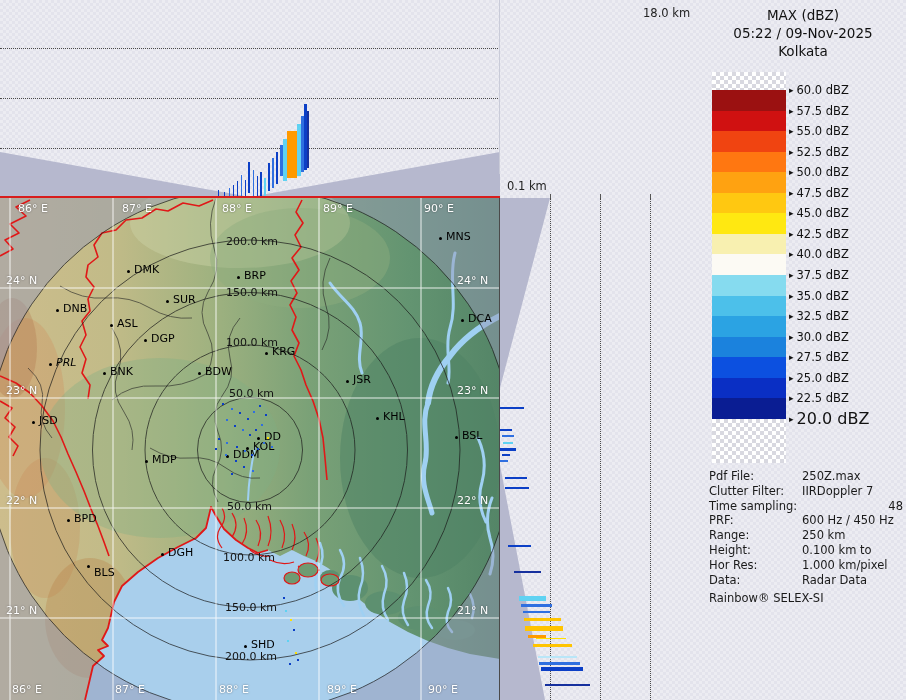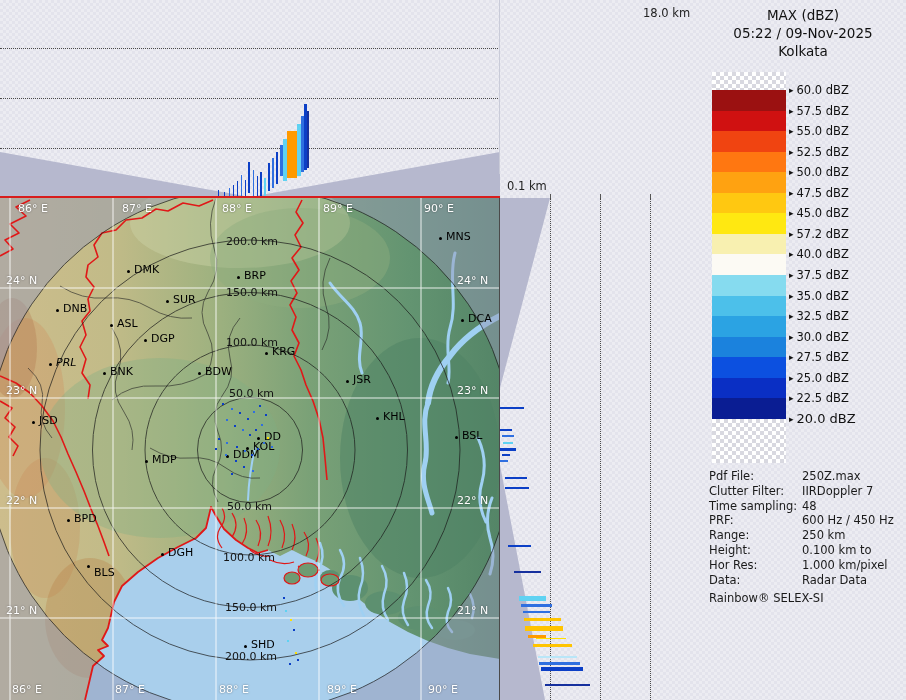--- a/index.html
+++ b/index.html
@@ -375,21 +375,21 @@
       <div style="position: absolute; left: 0px; top: 112.8px; height: 16px; display: flex; align-items: center;">
         <div style="font-size: 9px; margin-right: 3px; color: rgb(17, 17, 17);">▸</div>
         <div style="font-size: 11.5px; color: rgb(17, 17, 17);">47.5 dBZ</div>
       </div>
       <div style="position: absolute; left: 0px; top: 133.36px; height: 16px; display: flex; align-items: center;">
         <div style="font-size: 9px; margin-right: 3px; color: rgb(17, 17, 17);">▸</div>
         <div style="font-size: 11.5px; color: rgb(17, 17, 17);">45.0 dBZ</div>
       </div>
       <div style="position: absolute; left: 0px; top: 153.92px; height: 16px; display: flex; align-items: center;">
         <div style="font-size: 9px; margin-right: 3px; color: rgb(17, 17, 17);">▸</div>
-        <div style="font-size: 11.5px; color: rgb(17, 17, 17);">57.2 dBZ</div>
+        <div style="font-size: 11.5px; color: rgb(17, 17, 17);">42.5 dBZ</div>
       </div>
       <div style="position: absolute; left: 0px; top: 174.48px; height: 16px; display: flex; align-items: center;">
         <div style="font-size: 9px; margin-right: 3px; color: rgb(17, 17, 17);">▸</div>
         <div style="font-size: 11.5px; color: rgb(17, 17, 17);">40.0 dBZ</div>
       </div>
       <div style="position: absolute; left: 0px; top: 195.04px; height: 16px; display: flex; align-items: center;">
         <div style="font-size: 9px; margin-right: 3px; color: rgb(17, 17, 17);">▸</div>
         <div style="font-size: 11.5px; color: rgb(17, 17, 17);">37.5 dBZ</div>
       </div>
       <div style="position: absolute; left: 0px; top: 215.6px; height: 16px; display: flex; align-items: center;">
@@ -411,35 +411,35 @@
       <div style="position: absolute; left: 0px; top: 297.84px; height: 16px; display: flex; align-items: center;">
         <div style="font-size: 9px; margin-right: 3px; color: rgb(17, 17, 17);">▸</div>
         <div style="font-size: 11.5px; color: rgb(17, 17, 17);">25.0 dBZ</div>
       </div>
       <div style="position: absolute; left: 0px; top: 318.4px; height: 16px; display: flex; align-items: center;">
         <div style="font-size: 9px; margin-right: 3px; color: rgb(17, 17, 17);">▸</div>
         <div style="font-size: 11.5px; color: rgb(17, 17, 17);">22.5 dBZ</div>
       </div>
       <div style="position: absolute; left: 0px; top: 338.96px; height: 16px; display: flex; align-items: center;">
         <div style="font-size: 9px; margin-right: 3px; color: rgb(17, 17, 17);">▸</div>
-        <div style="font-size: 13px; color: rgb(17, 17, 17); text-align: right;">20.0 dBZ</div>
+        <div style="font-size: 16px; color: rgb(17, 17, 17); text-align: right;">20.0 dBZ</div>
       </div>
     </div>
 
   <div class="abs" id="info-panel" style="left:709px;top:469px;width:194px;">
     <div id="info-rows">
         <div style="display: flex; line-height: 14.8px;">
           <span style="flex: 0 0 93px;">Pdf File:</span>
           <span>250Z.max</span>
         </div>
         <div style="display: flex; line-height: 14.8px;">
           <span style="flex: 0 0 93px;">Clutter Filter:</span>
           <span>IIRDoppler 7</span>
         </div>
-        <div style="display: flex; line-height: 14.8px;">
+        <div style="display: flex; line-height: 14.8px; justify-content: space-between;">
           <span style="flex: 0 0 93px;">Time sampling:</span>
           <span>48</span>
         </div>
         <div style="display: flex; line-height: 14.8px;">
           <span style="flex: 0 0 93px;">PRF:</span>
           <span>600 Hz / 450 Hz</span>
         </div>
         <div style="display: flex; line-height: 14.8px;">
           <span style="flex: 0 0 93px;">Range:</span>
           <span>250 km</span>

